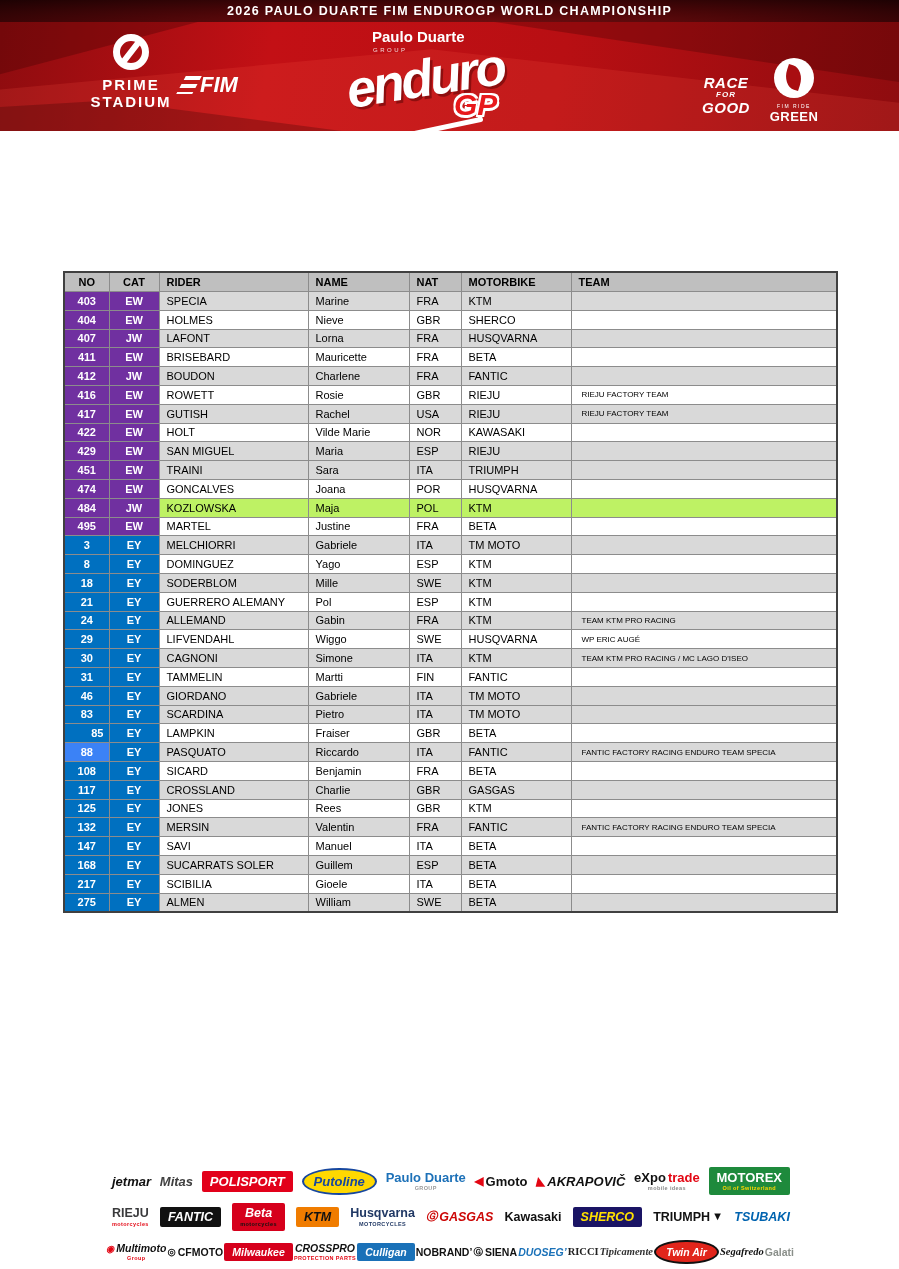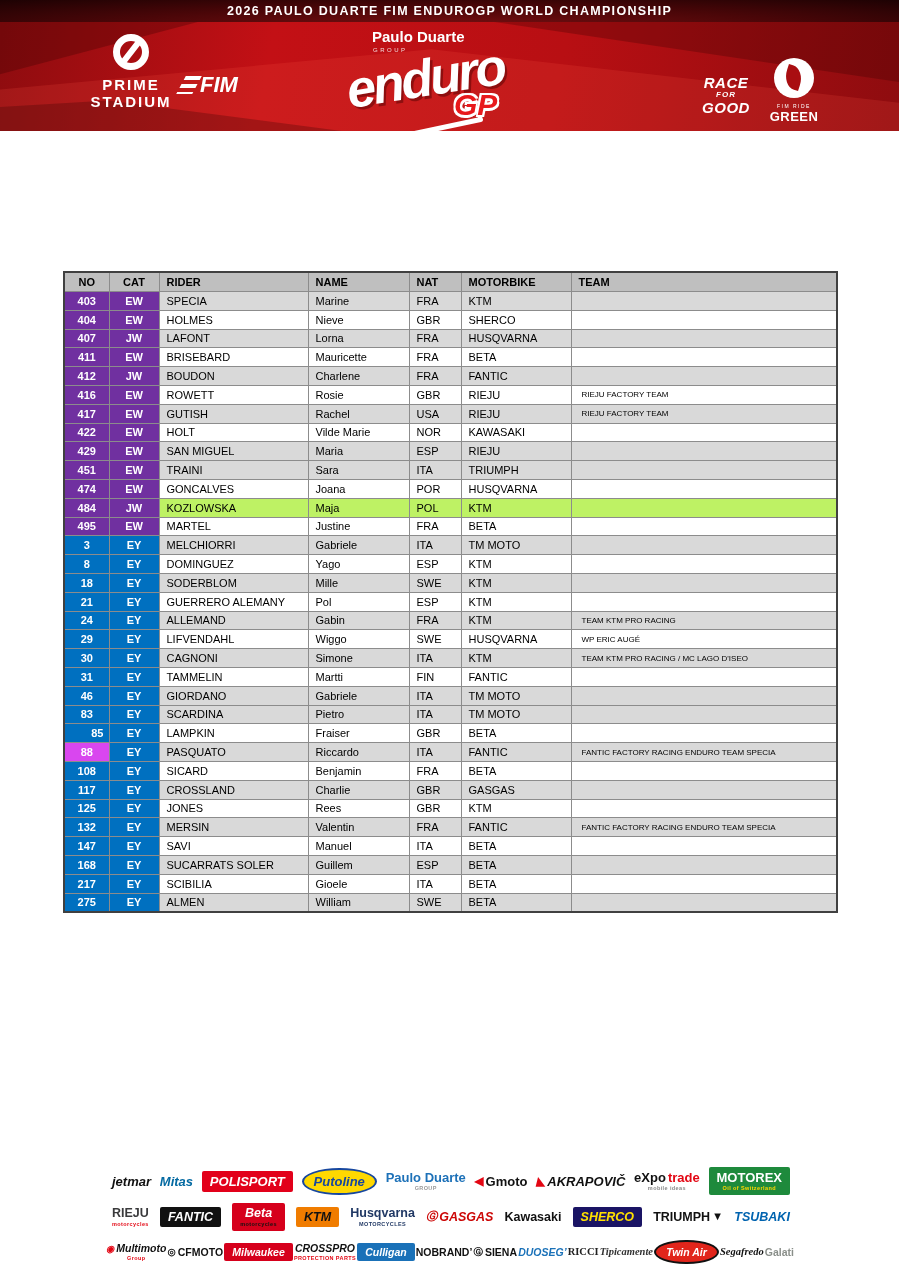--- a/index.html
+++ b/index.html
@@ -363,21 +363,21 @@
         <tr style="background: rgb(255, 255, 255);">
           <td class="col-no" style="background: rgb(0, 112, 192); padding-left: 21px;">85</td>
           <td class="col-cat" style="background: rgb(0, 112, 192);">EY</td>
           <td class="col-rider">LAMPKIN</td>
           <td class="col-name">Fraiser</td>
           <td class="col-nat">GBR</td>
           <td class="col-motorbike">BETA</td>
           <td class="col-team"></td>
         </tr>
         <tr style="background: rgb(217, 217, 217);">
-          <td class="col-no" style="background: #d946ef;">88</td>
+          <td class="col-no" style="background: #3b82f6;">88</td>
           <td class="col-cat" style="background: rgb(0, 112, 192);">EY</td>
           <td class="col-rider">PASQUATO</td>
           <td class="col-name">Riccardo</td>
           <td class="col-nat">ITA</td>
           <td class="col-motorbike">FANTIC</td>
           <td class="col-team">FANTIC FACTORY RACING ENDURO TEAM SPECIA</td>
         </tr>
         <tr style="background: rgb(255, 255, 255);">
           <td class="col-no" style="background: rgb(0, 112, 192);">108</td>
           <td class="col-cat" style="background: rgb(0, 112, 192);">EY</td>
@@ -455,21 +455,21 @@
 </div>
 
 <div class="sponsor-row" id="sponsor-row-1">
     <span class="sponsor italic">
       <span class="sp-main">
         <span style="color: rgb(17, 17, 17);">jetmar</span>
       </span>
     </span>
     <span class="sponsor italic">
       <span class="sp-main">
-        <span style="color: #0369a1;">Mitas</span>
+        <span style="color: #404040;">Mitas</span>
       </span>
     </span>
     <span class="sponsor box italic" style="background: rgb(226, 0, 26);">
       <span class="sp-main">
         <span style="color: rgb(255, 255, 255);">POLISPORT</span>
       </span>
     </span>
     <span class="sponsor oval italic" style="background: rgb(255, 216, 0); border: 2px solid rgb(23, 71, 158);">
       <span class="sp-main">
         <span style="color: rgb(23, 71, 158);">Putoline</span>

